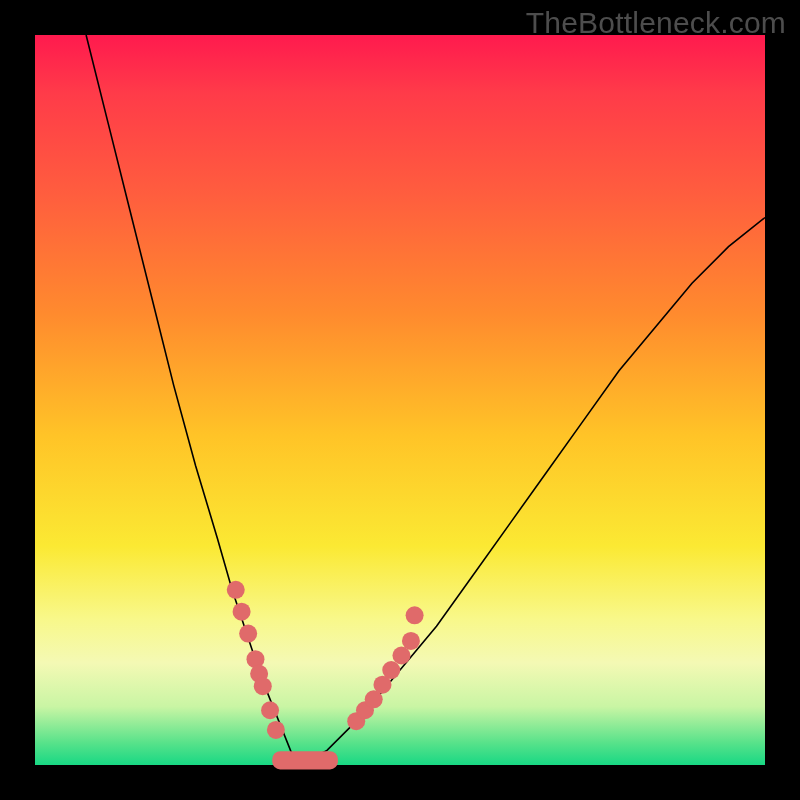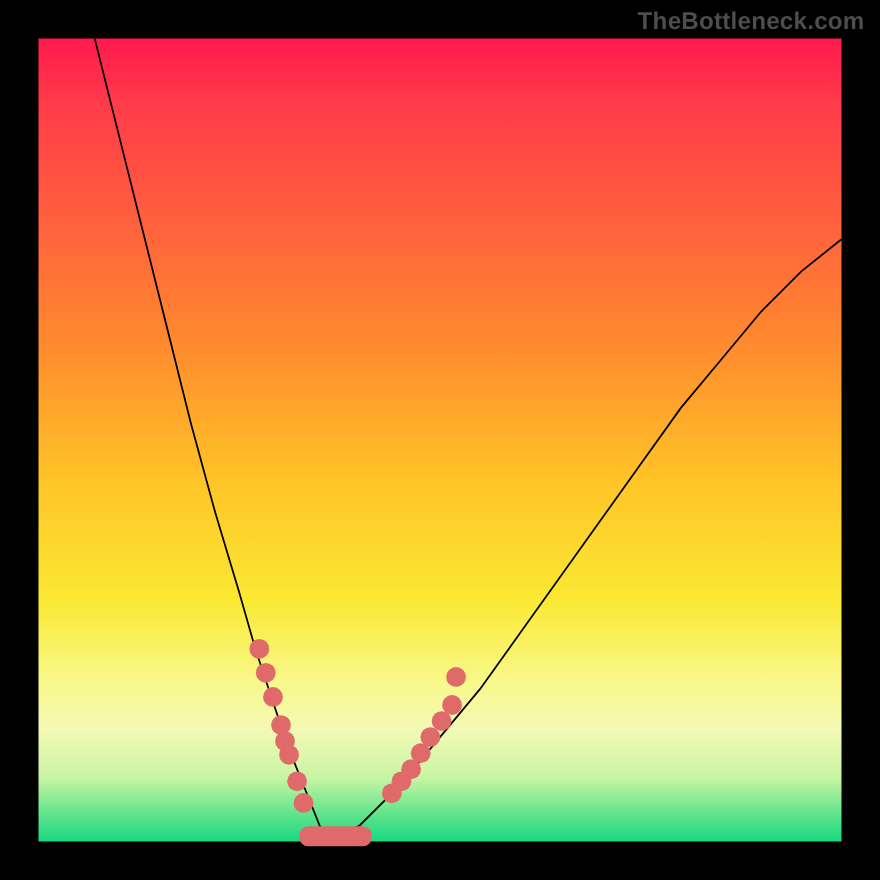--- a/index.html
+++ b/index.html
@@ -39,22 +39,22 @@
       #c9f5a4 92%,
       #57e28a 97%,
       #18d884 100%
     );
   }
   .attribution {
     position: absolute;
     top: 6px;
     right: 14px;
     color: #4d4d4d;
-    font-size: 22px;
-    font-weight: 700;
+    font-size: 30px;
+    font-weight: 400;
     letter-spacing: 0.2px;
     user-select: none;
   }
   svg.overlay {
     position: absolute;
     left: 0;
     top: 0;
     width: 730px;
     height: 730px;
     overflow: visible;

